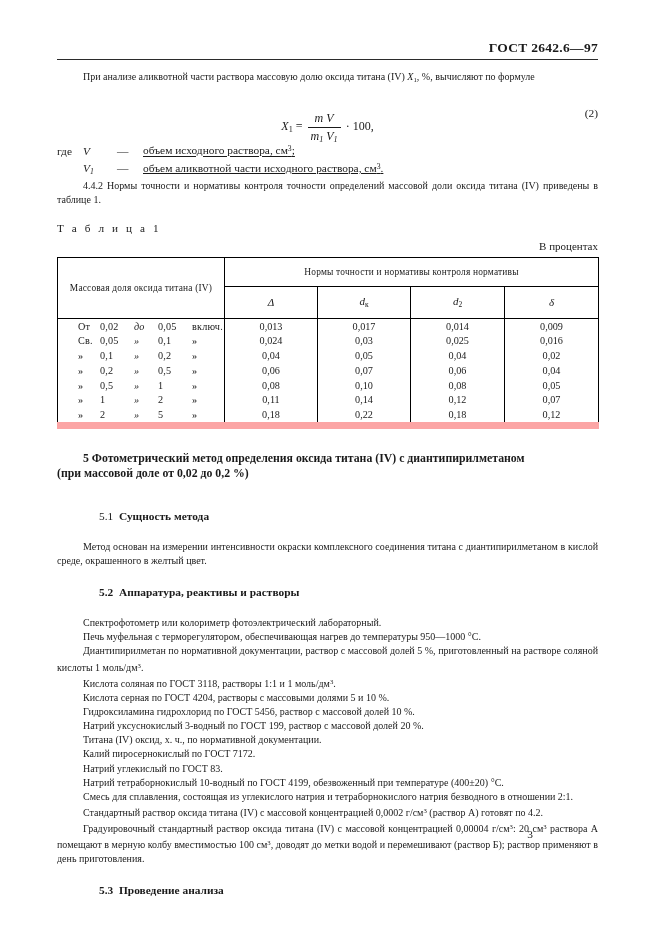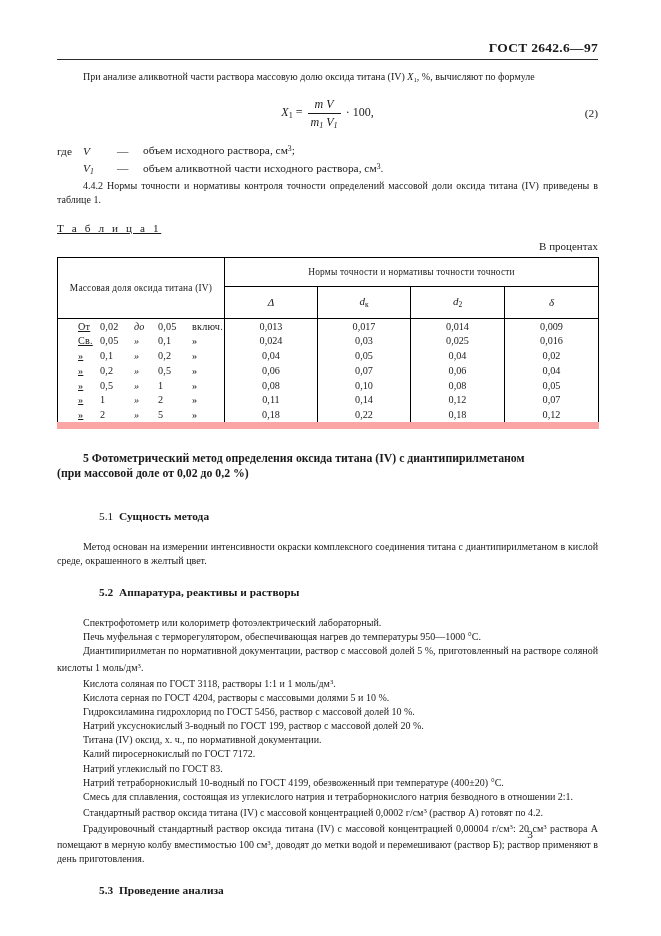--- a/index.html
+++ b/index.html
@@ -66,21 +66,21 @@
   
   .formula-block {
     position: relative;
     height: 40px;
     margin-top: 8px;
     margin-bottom: 6px;
   }
   .formula {
     position: absolute;
     left: 0; right: 0;
-    top: 2px;
+    top: 16px;
     text-align: center;
     font-size: 12px;
   }
   .frac {
     display: inline-block;
     vertical-align: middle;
     margin: 0 2px;
   }
   .frac .num {
     display: block;
@@ -96,36 +96,36 @@
   .eqno {
     position: absolute;
     right: 0;
     top: 12px;
     font-size: 11.4px;
   }
 
   
   .wherelist {
     margin-top: 2px;
+    text-decoration: underline;
   }
   .whererow {
     font-size: 11.4px;
     line-height: 15px;
     white-space: nowrap;
   }
   .whererow .lead { display: inline-block; width: 26px; }
   .whererow .sym  { display: inline-block; width: 34px; font-style: italic; text-align: left;}
   .whererow .dash { display: inline-block; width: 26px; }
 
   
   .tbl-caption {
     margin-top: 14px;
     font-size: 11.2px;
     letter-spacing: 2.6px;
-    text-decoration: underline;
   }
   .tbl-units {
     margin-top: 6px;
     font-size: 11px;
     text-align: right;
   }
 
   
   table.norm {
     margin-top: 5px;
@@ -166,21 +166,21 @@
   }
   table.norm td.cell-num {
     font-size: 10.2px;
     text-align: center;
     height: 14.7px;
   }
   table.norm td.noline { border-top: none; border-bottom: none; }
   table.norm tr.first-data td { border-top: 1px solid #000; }
   table.norm tr.last-data td  { border-bottom: 7px solid #fca5a5; }
   .rngcol { display:inline-block; }
-  .rngcol.a { width: 22px; text-decoration: underline; }
+  .rngcol.a { width: 22px; }
   .rngcol.b { width: 34px; text-align: left; }
   .rngcol.c { width: 24px; font-style: italic; }
   .rngcol.d { width: 34px; text-align: left; }
   .rngcol.e { width: 50px; text-align: left; }
 
   
   h2.sec {
     margin: 0;
     padding: 0;
     font-size: 11.8px;
@@ -244,21 +244,21 @@
       <colgroup>
         <col style="width:167px">
         <col style="width:93px">
         <col style="width:93px">
         <col style="width:94px">
         <col style="width:94px">
       </colgroup>
       <thead>
         <tr>
           <th class="hdr-left" rowspan="2">Массовая доля оксида титана (IV)</th>
-          <th class="hdr-span" colspan="4">Нормы точности и нормативы точности точности</th>
+          <th class="hdr-span" colspan="4">Нормы точности и нормативы контроля нормативы</th>
         </tr>
         <tr>
           <th class="hdr-sym"><span class="ital">Δ</span></th>
           <th class="hdr-sym"><span class="ital">d</span><sub>к</sub></th>
           <th class="hdr-sym"><span class="ital">d</span><sub>2</sub></th>
           <th class="hdr-sym"><span class="ital">δ</span></th>
         </tr>
       </thead>
       <tbody>
         <tr class="first-data">

